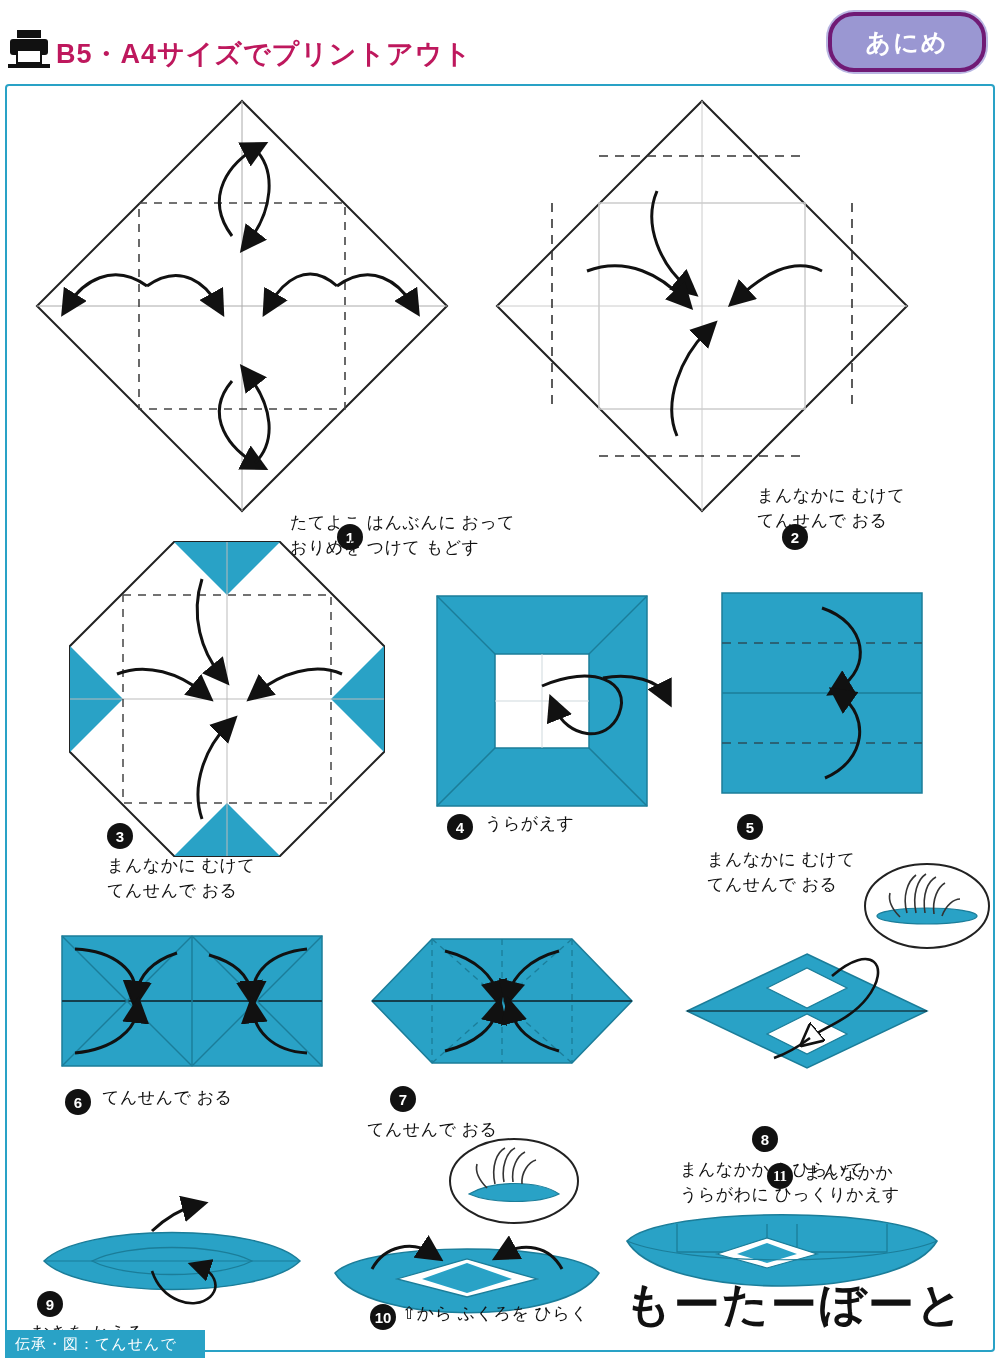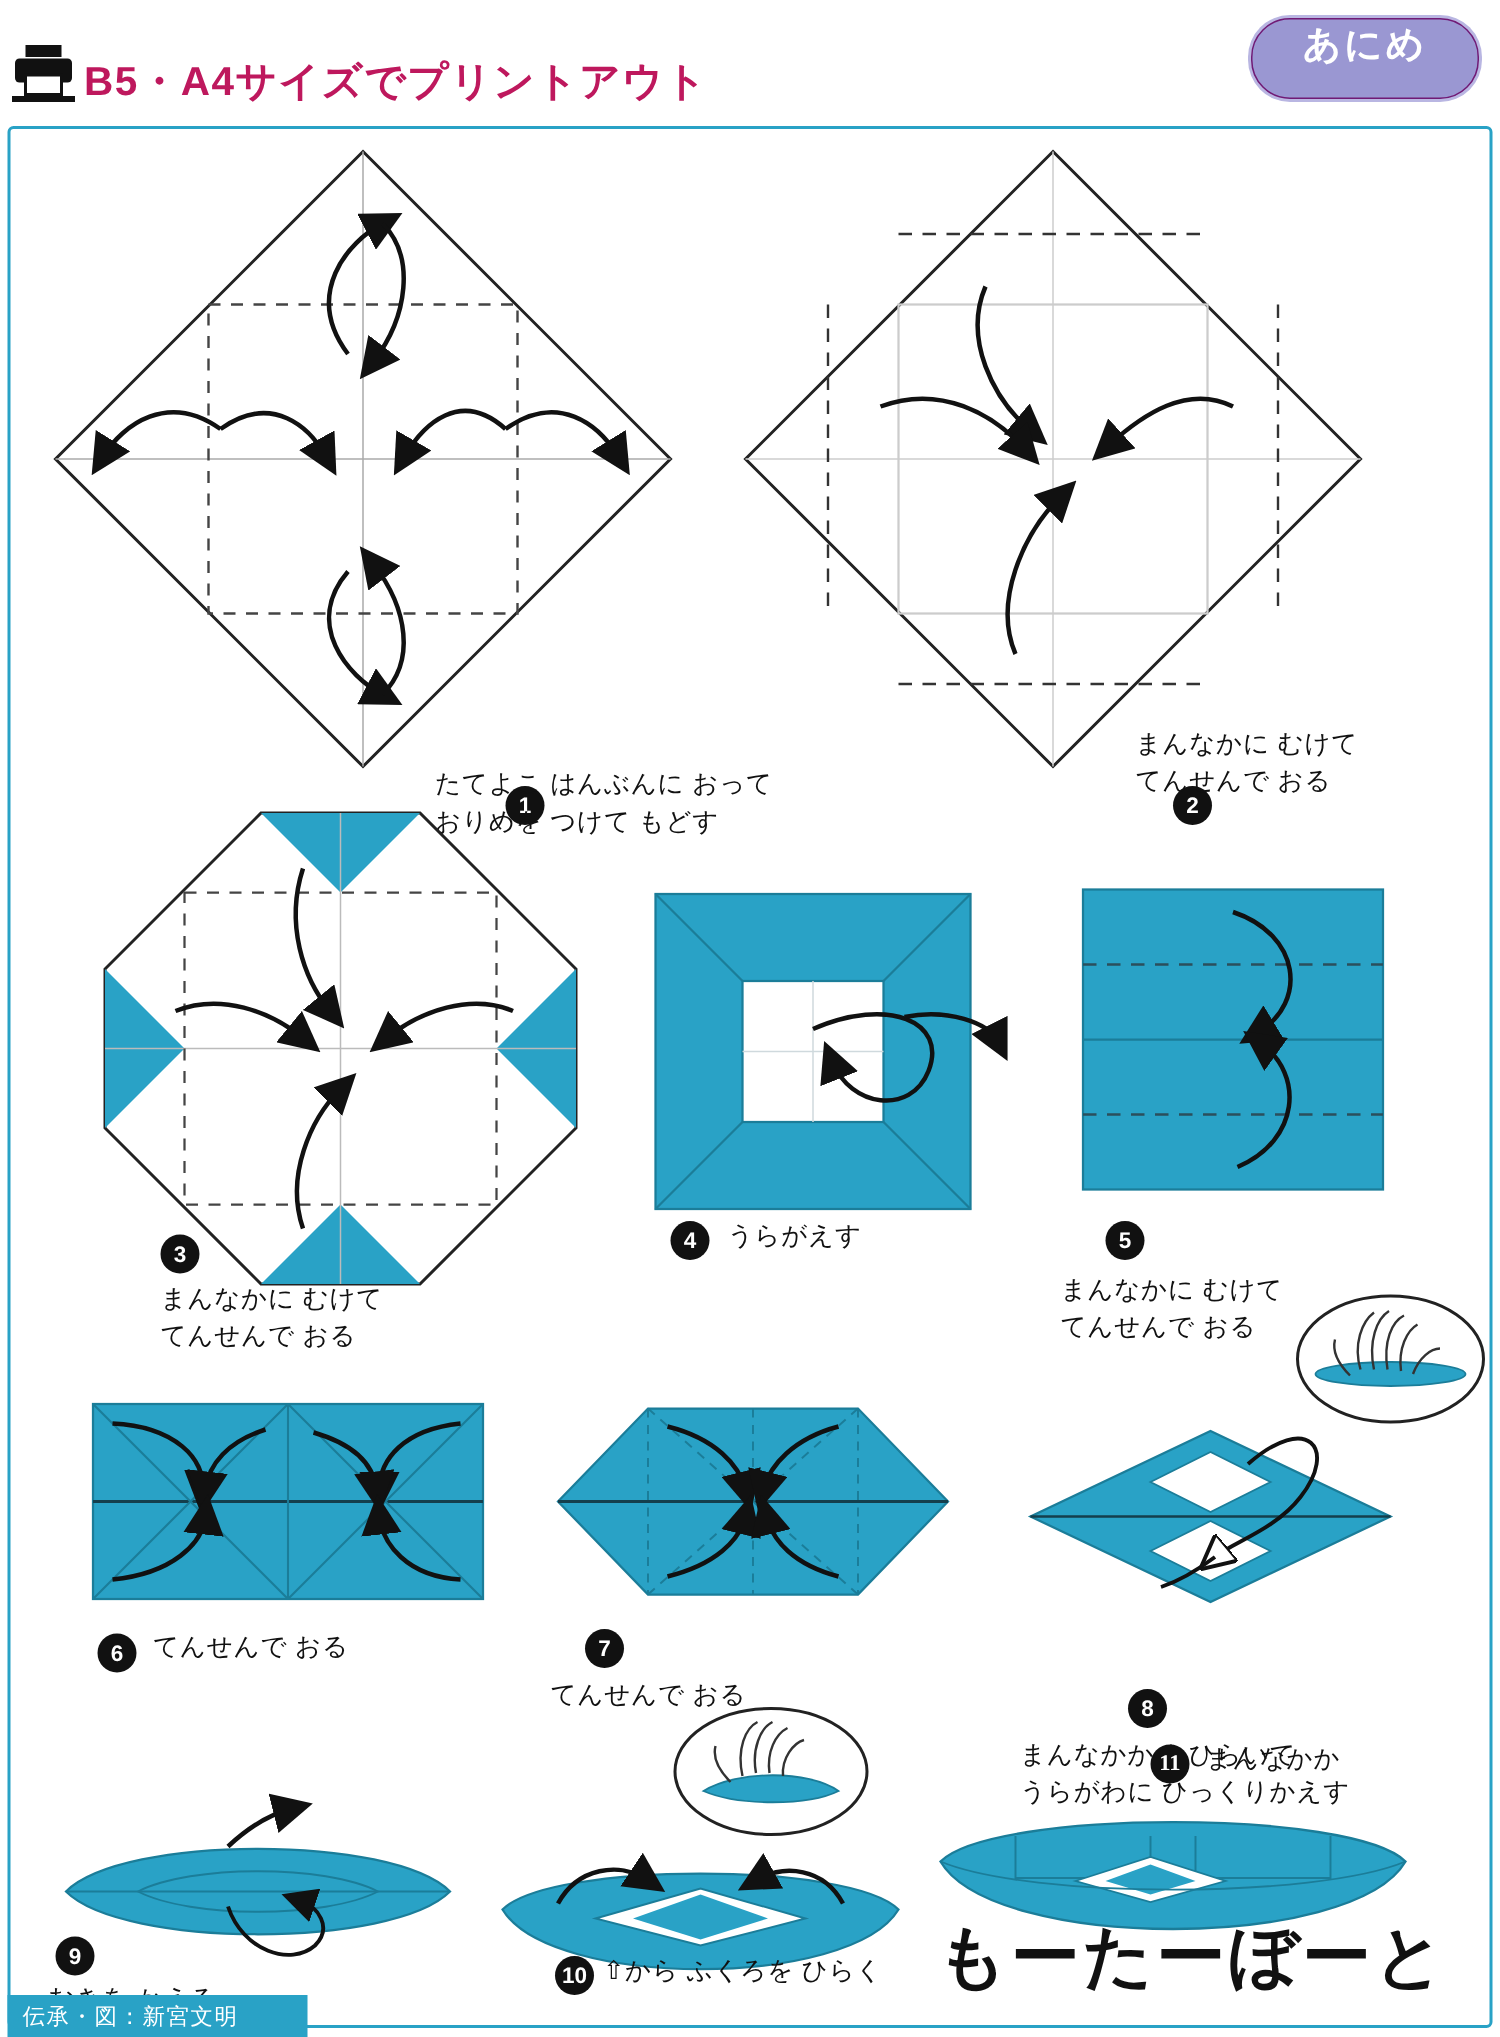--- a/index.html
+++ b/index.html
@@ -3,21 +3,21 @@
 <meta charset="utf-8">
 <style>
   html,body{margin:0;padding:0;background:#ffffff;}
   body{width:1000px;height:1358px;position:relative;font-family:"Liberation Sans","DejaVu Sans",sans-serif;color:#111;}
   .page{position:absolute;inset:0;}
 
   
   .header{position:absolute;left:0;top:0;width:1000px;height:84px;}
   .printer-icon{position:absolute;left:8px;top:28px;width:42px;height:40px;}
   .header-title{position:absolute;left:56px;top:36px;font-size:27px;font-weight:bold;letter-spacing:1px;color:#be185d;white-space:nowrap;}
-  .anime-badge{position:absolute;right:14px;top:12px;width:150px;height:52px;border-radius:26px;background:#9a97d2;border:1px solid #701a75;box-shadow:0 0 0 2px #b9b6e2;display:flex;align-items:flex-start;justify-content:center;}
+  .anime-badge{position:absolute;right:14px;top:12px;width:150px;height:52px;border-radius:26px;background:#9a97d2;border:4px solid #701a75;box-shadow:0 0 0 2px #b9b6e2;display:flex;align-items:center;justify-content:center;}
   .anime-badge span{color:#ffffff;font-size:25px;font-weight:bold;letter-spacing:2px;}
 
   
   .frame{position:absolute;left:5px;top:84px;width:986px;height:1264px;border:2px solid #29a2c6;border-radius:4px;background:#fff;overflow:hidden;}
 
   .credit{position:absolute;left:5px;bottom:0px;width:200px;height:28px;background:#29a2c6;color:#fff;font-size:15px;display:flex;align-items:center;padding-left:10px;letter-spacing:1px;box-sizing:border-box;}
 
   
   .num{position:absolute;width:26px;height:26px;border-radius:50%;background:#111;color:#fff;font-size:15px;font-weight:bold;display:flex;align-items:center;justify-content:center;line-height:1;}
   .cap{position:absolute;font-size:17px;line-height:1.45;color:#111;letter-spacing:.5px;white-space:pre-line;}
@@ -304,14 +304,14 @@
       <polygon points="100,58 150,42 200,58 150,72" fill="#ffffff" stroke="#1b7d99" stroke-width="1.2"></polygon>
       <polygon points="120,58 150,47 180,58 150,67" fill="#29a2c6"></polygon>
       <path d="M10,45 C70,70 260,70 320,45" fill="none" stroke="#1b7d99" stroke-width="1.2"></path>
     </svg>
     <div class="num" style="left:760px;top:1077px;font-family:Liberation Serif, serif;">11</div>
     <div class="cap" style="left:797px;top:1075px;">まんなかか</div>
 
     <div class="title-big">もーたーぼーと</div>
   </div>
 
-  <div class="credit">伝承・図：新宮文明</div>
+  <div class="credit">伝承・図：てんせんで</div>
 </div>
 
 </body></html>

